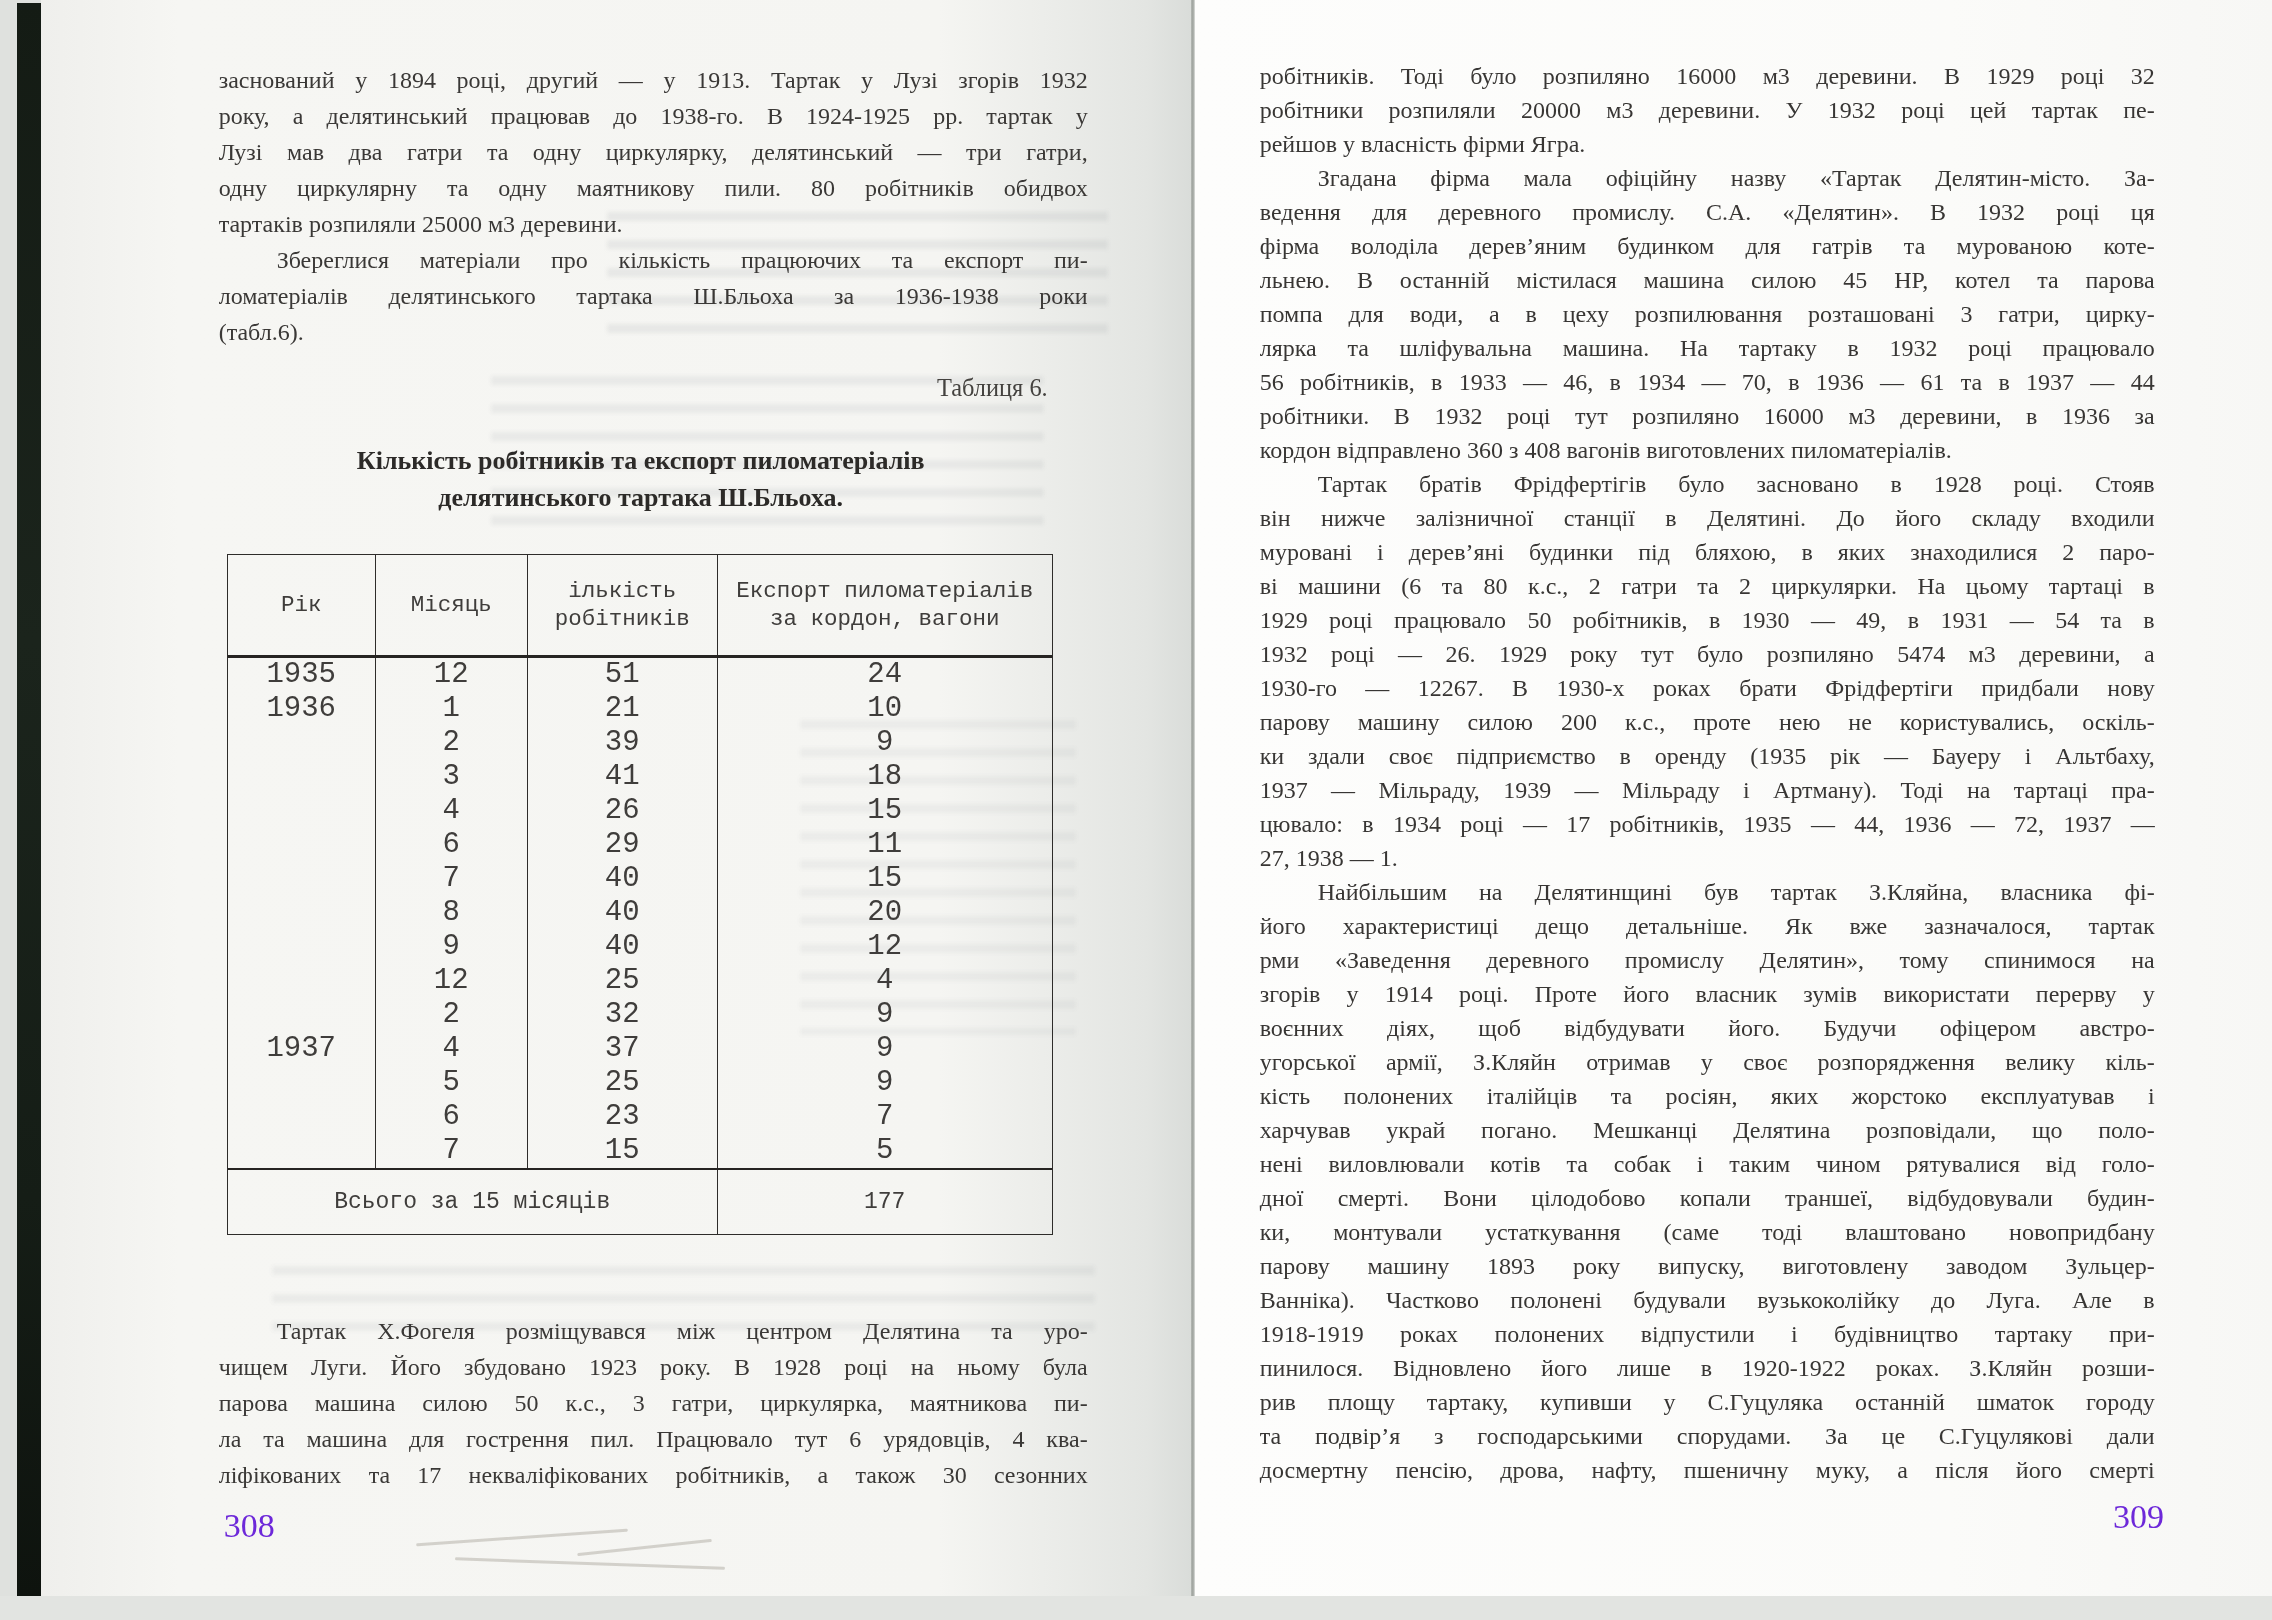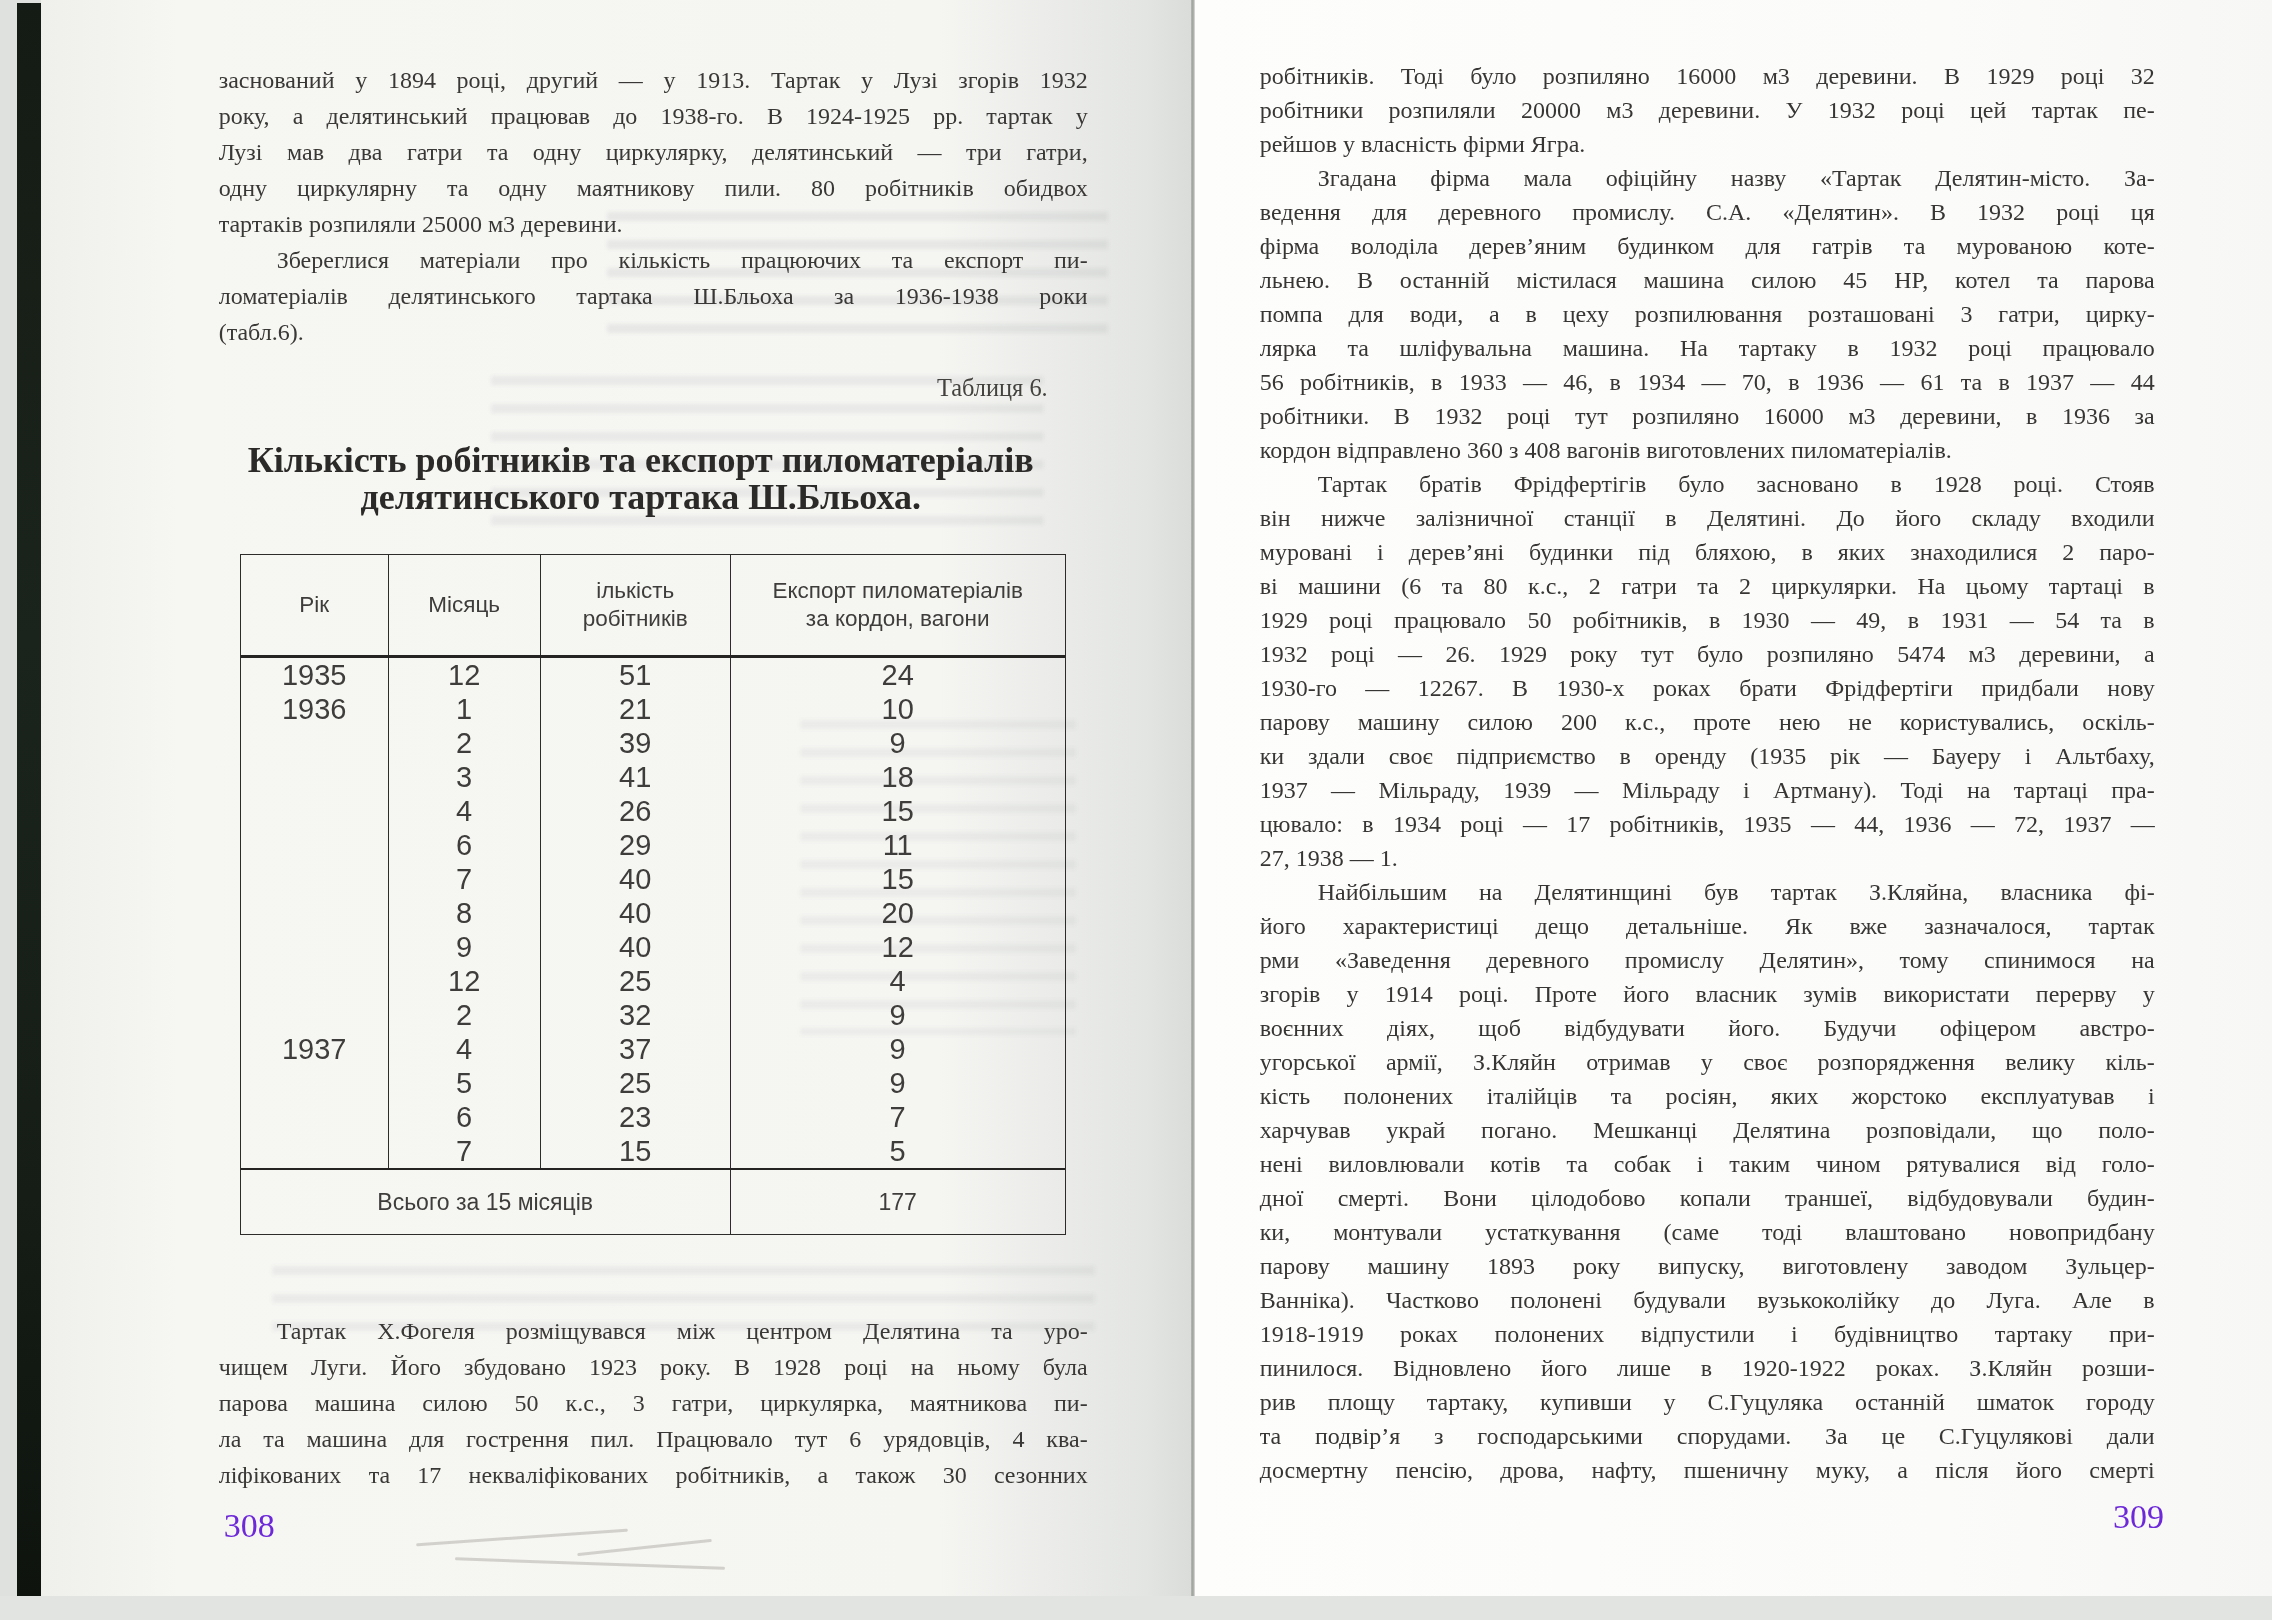--- a/index.html
+++ b/index.html
@@ -45,31 +45,30 @@
   .left-col-1 { left: 202px; top: 62px;  width: 869px; font-size: 24px; line-height: 36px; }
   .left-col-2 { left: 202px; top: 1313px; width: 869px; font-size: 24px; line-height: 36px; }
   .right-col  { left: 1243px; top: 59px; width: 895px; font-size: 24px; line-height: 34px; color: #383634; }
 
   .table-caption {
     position: absolute; left: 202px; top: 374px; width: 829px;
     font-size: 24.4px; color: #44423f; text-align: right;
   }
   .table-title {
     position: absolute; left: 210px; top: 442px; width: 828px;
-    font-size: 36px; font-weight: bold; color: #2c2a28;
+    font-size: 26px; font-weight: bold; color: #2c2a28;
     text-align: center; line-height: 37px;
   }
   
   .dtable {
     position: absolute; left: 210px; top: 554px; width: 824px;
     border: 1.9px solid #2e2c2a;
-    font-family: Liberation Sans, sans-serif;
+    font-family: Liberation Mono, monospace;
     color: #3f3d3b;
     background: transparent;
-    margin-left: 13px;
   }
   .t-head {
     display: grid; grid-template-columns: 148px 152px 190px 334px;
     height: 100px; border-bottom: 3.2px solid #262422;
   }
   .t-head .hcell {
     display: flex; align-items: center; justify-content: center;
     text-align: center; font-size: 22.5px; line-height: 28px;
     white-space: pre-line;
     border-right: 1.9px solid #2e2c2a;

